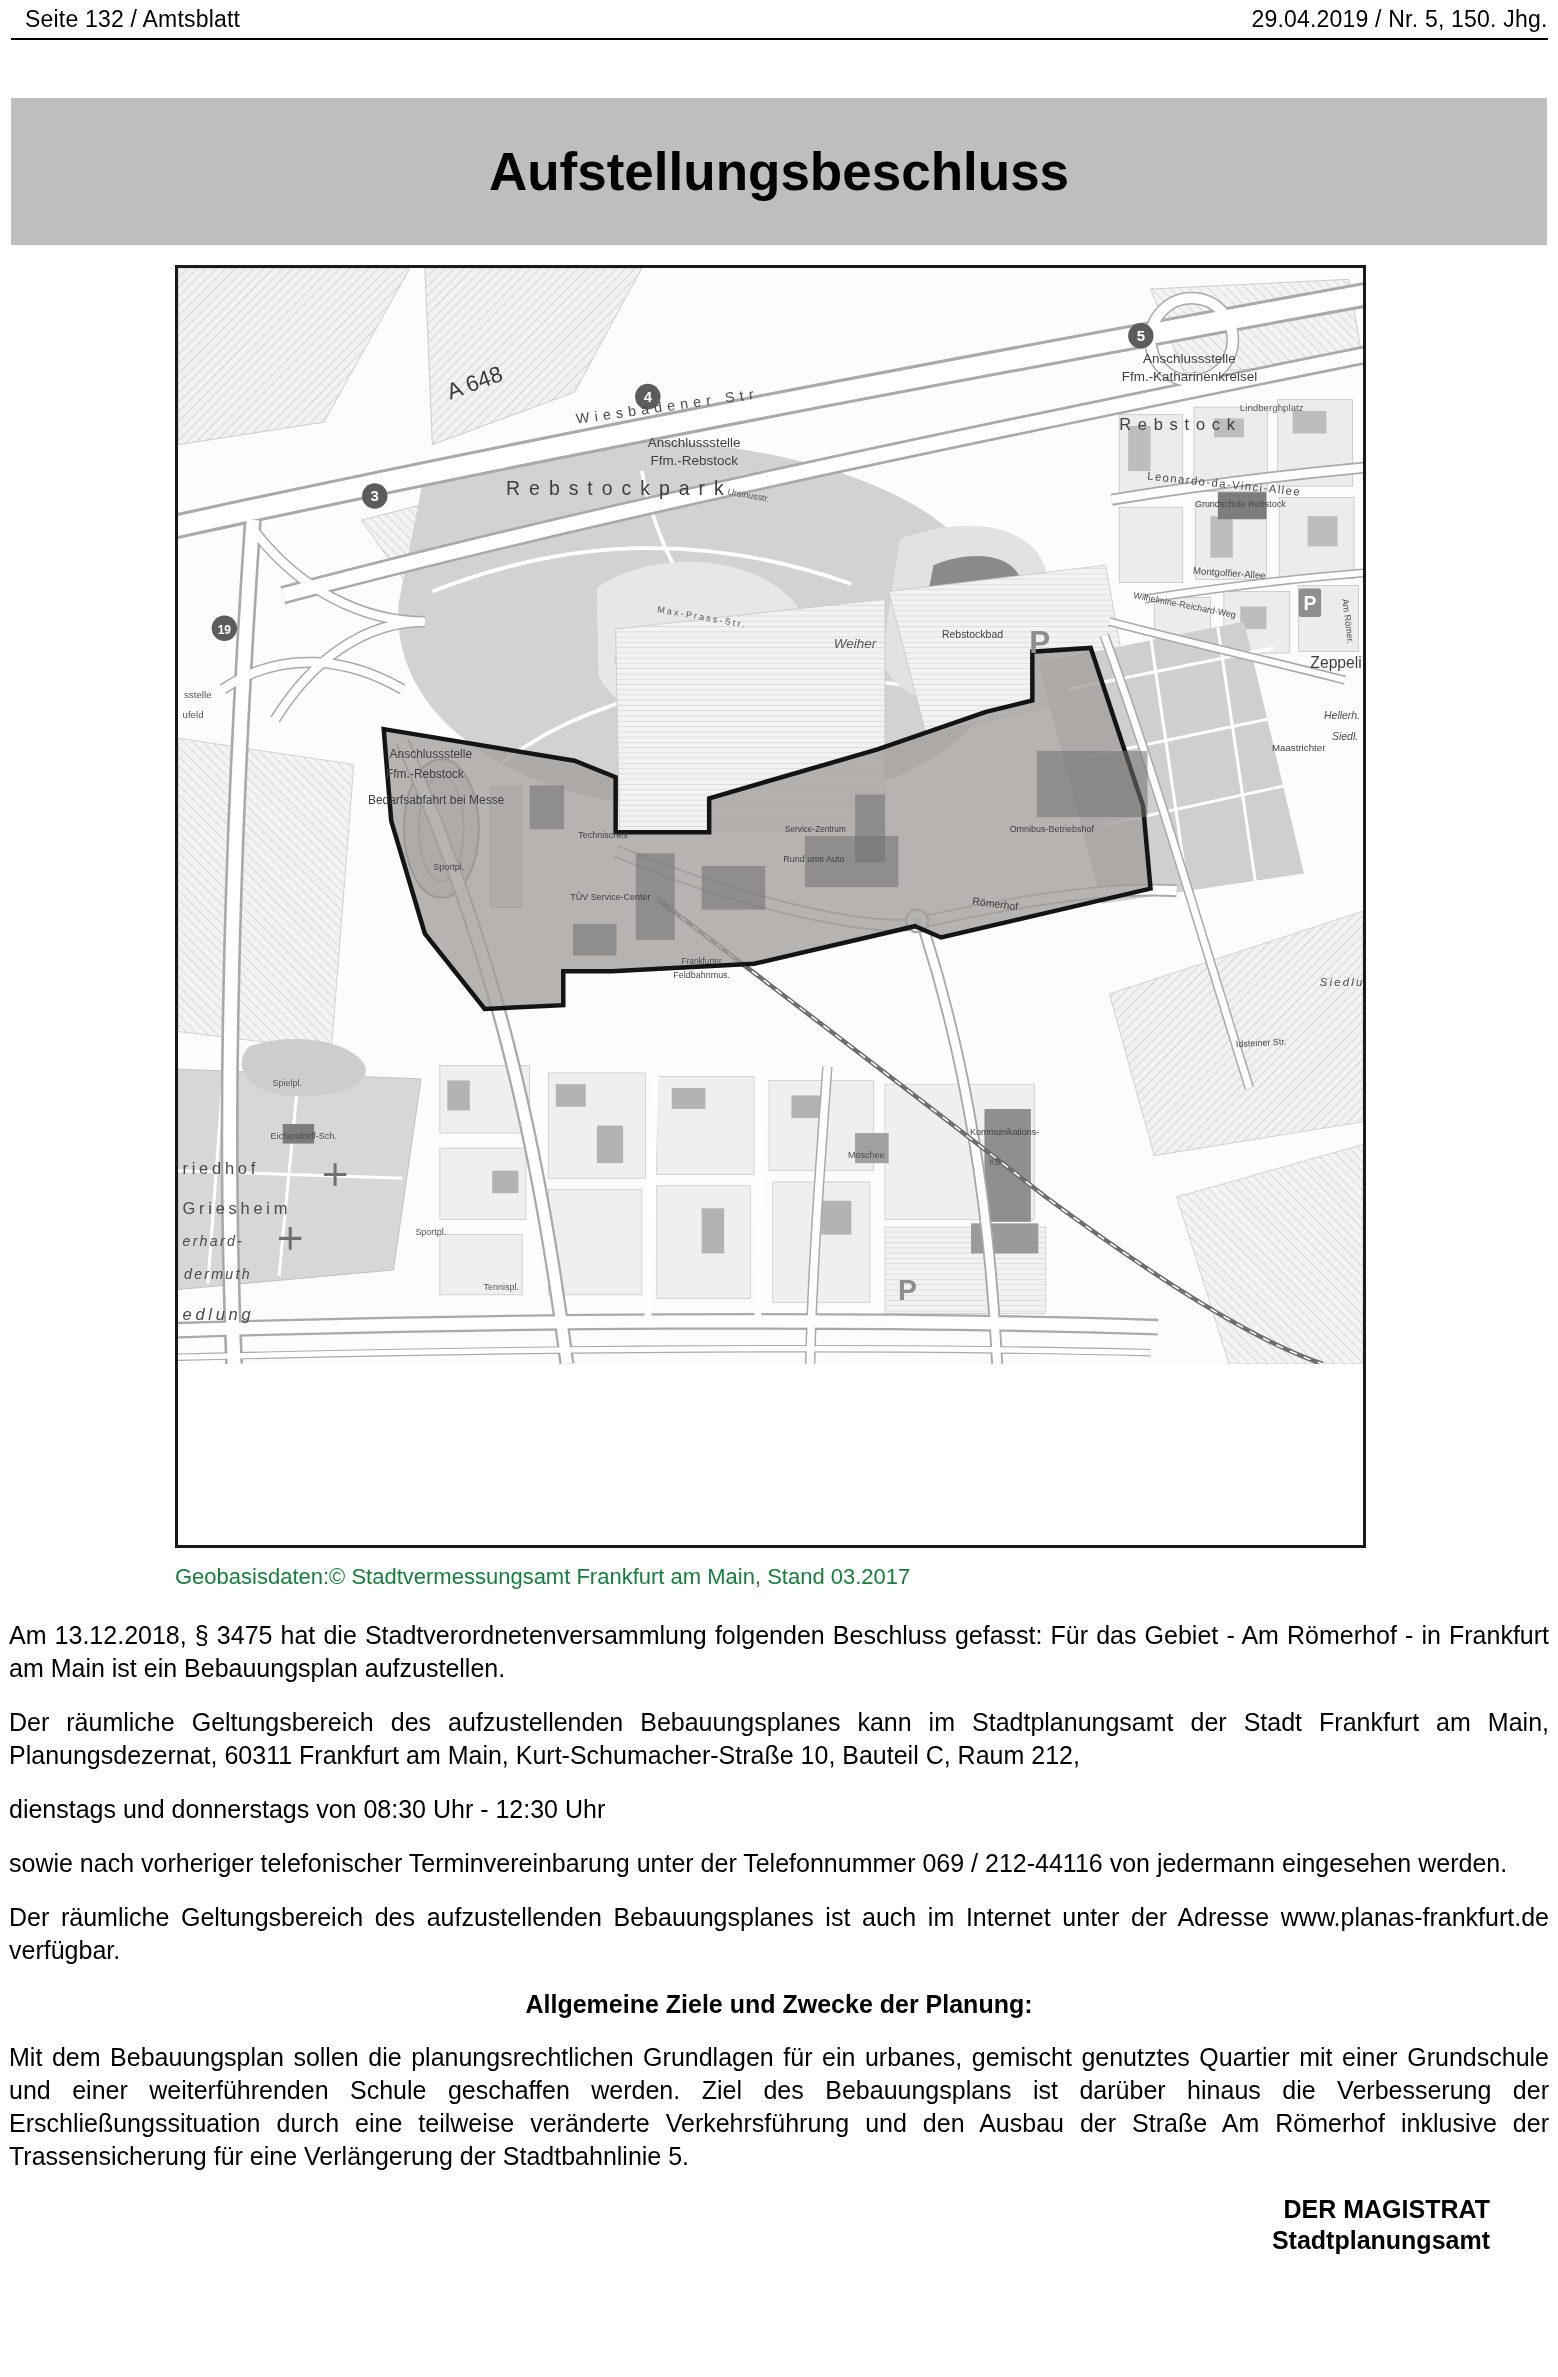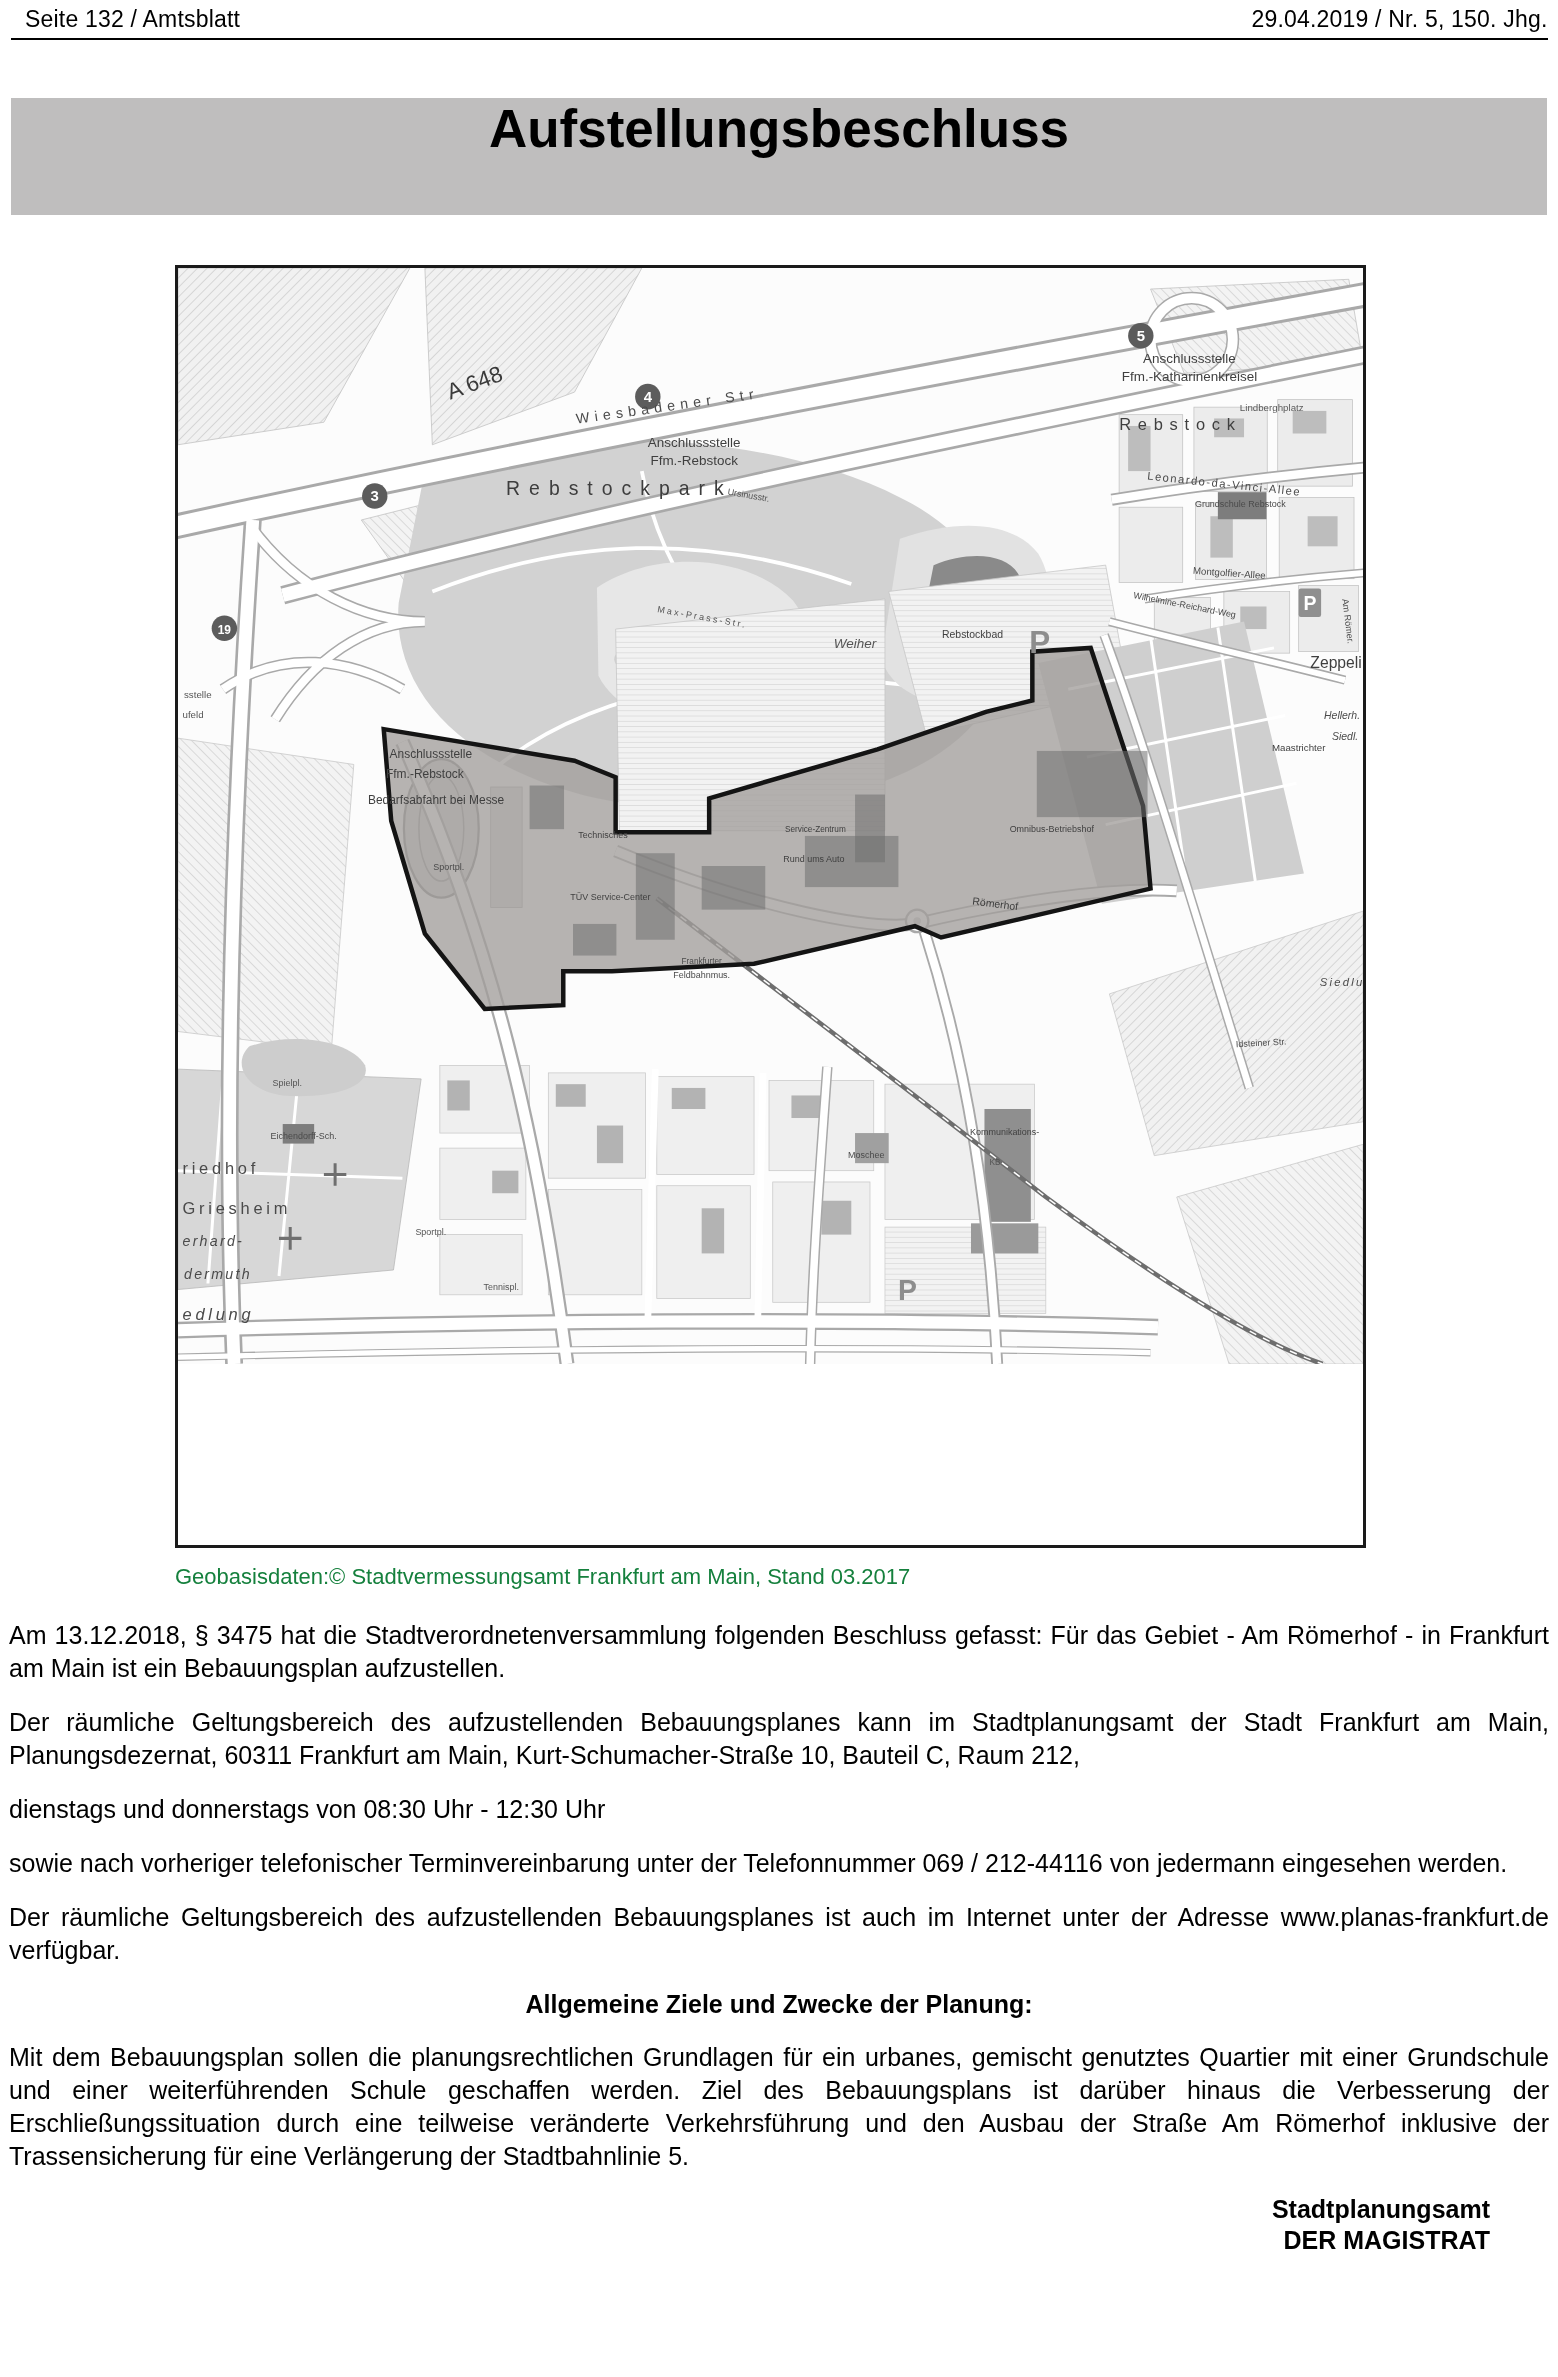--- a/index.html
+++ b/index.html
@@ -1,22 +1,22 @@
 <!DOCTYPE html>
 <html style="font-size:12px"><head>
 <meta charset="utf-8">
 <style>
   html,body{margin:0;padding:0;background:#ffffff;overflow:hidden;}
   body{width:1558px;height:2377px;position:relative;font-family:"Liberation Sans",sans-serif;color:#000;}
   .hdr{position:absolute;top:6px;font-size:23px;letter-spacing:0.2px;}
   .hdr-left{left:25px;}
   .hdr-right{right:10.5px;}
   .hdr-rule{position:absolute;top:38px;left:10.5px;right:10.5px;height:2.3px;background:#000;}
-  .banner{position:absolute;top:98px;left:11.3px;right:11.3px;height:117px;background:#bfbebe;
-          display:flex;align-items:flex-start;justify-content:center;}
+  .banner{position:absolute;top:98px;left:11.3px;right:11.3px;height:147px;background:#bfbebe;
+          display:flex;align-items:center;justify-content:center;}
   .banner-title{font-size:53px;font-weight:bold;margin:0;}
   .figure{position:absolute;top:265px;left:175px;width:1191px;height:1283px;border:3px solid #1a1a1a;
           box-sizing:border-box;background:#fff;}
   .fig-title{height:181px;box-sizing:border-box;border-bottom:3px solid #1a1a1a;text-align:center;padding-top:32px;}
   .fig-title .t1{font-size:47px;color:#111;}
   .fig-title .t2{font-size:35px;color:#111;margin-top:15px;}
   .fig-map{position:relative;width:100%;height:1096px;overflow:hidden;background:#fcfcfc;}
   .fig-map svg{display:block;width:100%;height:100%;}
   svg text{font-family:"Liberation Sans",sans-serif;}
   .caption{position:absolute;top:1564px;left:175px;font-size:22px;color:#15803d;}
@@ -264,17 +264,17 @@
 
 <div class="bodytext">
   <p>Am 13.12.2018, § 3475 hat die Stadtverordnetenversammlung folgenden Beschluss gefasst: Für das Gebiet - Am Römerhof - in Frankfurt am Main ist ein Bebauungsplan aufzustellen.</p>
   <p>Der räumliche Geltungsbereich des aufzustellenden Bebauungsplanes kann im Stadtplanungsamt der Stadt Frankfurt am Main, Planungsdezernat, 60311 Frankfurt am Main, Kurt-Schumacher-Straße 10, Bauteil C, Raum 212,</p>
   <p>dienstags und donnerstags von 08:30 Uhr - 12:30 Uhr</p>
   <p>sowie nach vorheriger telefonischer Terminvereinbarung unter der Telefonnummer 069 / 212-44116 von jedermann eingesehen werden.</p>
   <p>Der räumliche Geltungsbereich des aufzustellenden Bebauungsplanes ist auch im Internet unter der Adresse www.planas-frankfurt.de verfügbar.</p>
   <p class="h">Allgemeine Ziele und Zwecke der Planung:</p>
   <p>Mit dem Bebauungsplan sollen die planungsrechtlichen Grundlagen für ein urbanes, gemischt genutztes Quartier mit einer Grundschule und einer weiterführenden Schule geschaffen werden. Ziel des Bebauungsplans ist darüber hinaus die Verbesserung der Erschließungssituation durch eine teilweise veränderte Verkehrsführung und den Ausbau der Straße Am Römerhof inklusive der Trassensicherung für eine Verlängerung der Stadtbahnlinie 5.</p>
   <div class="sig">
+    <div>DER MAGISTRAT</div>
     <div>Stadtplanungsamt</div>
-    <div>DER MAGISTRAT</div>
   </div>
 </div>
 
 
 </body></html>

